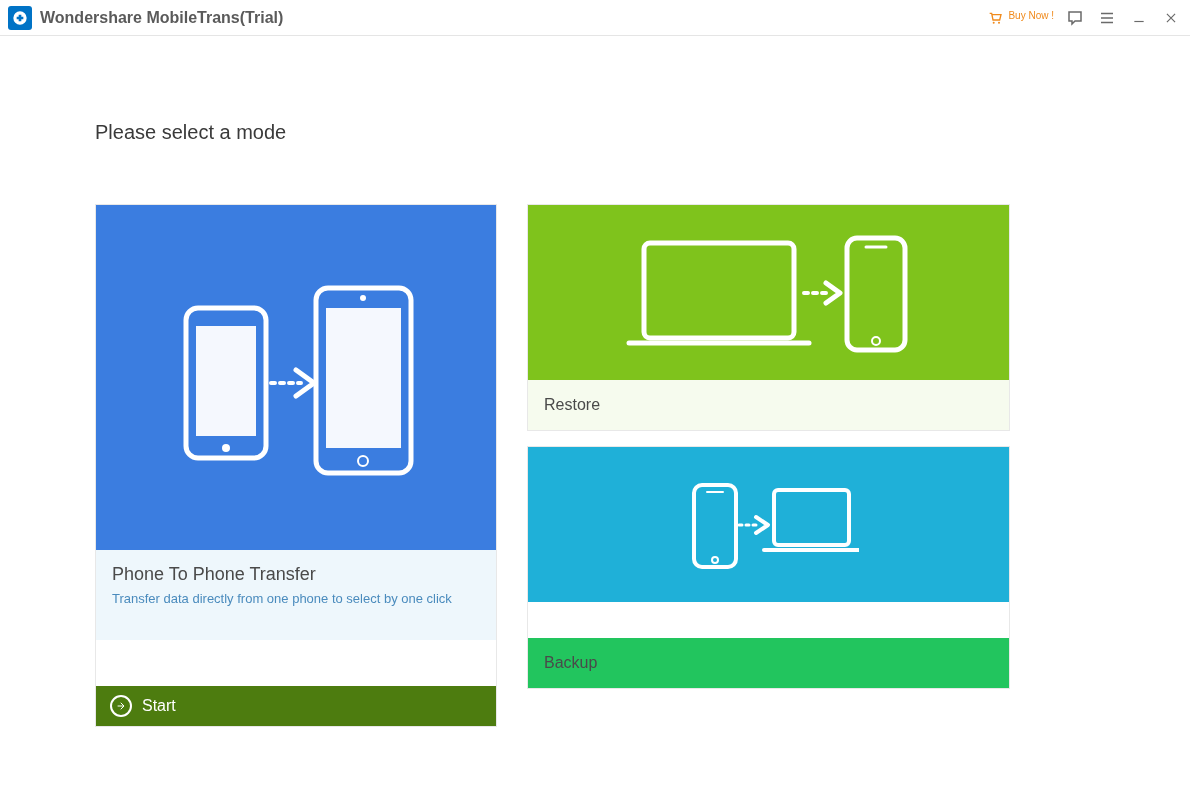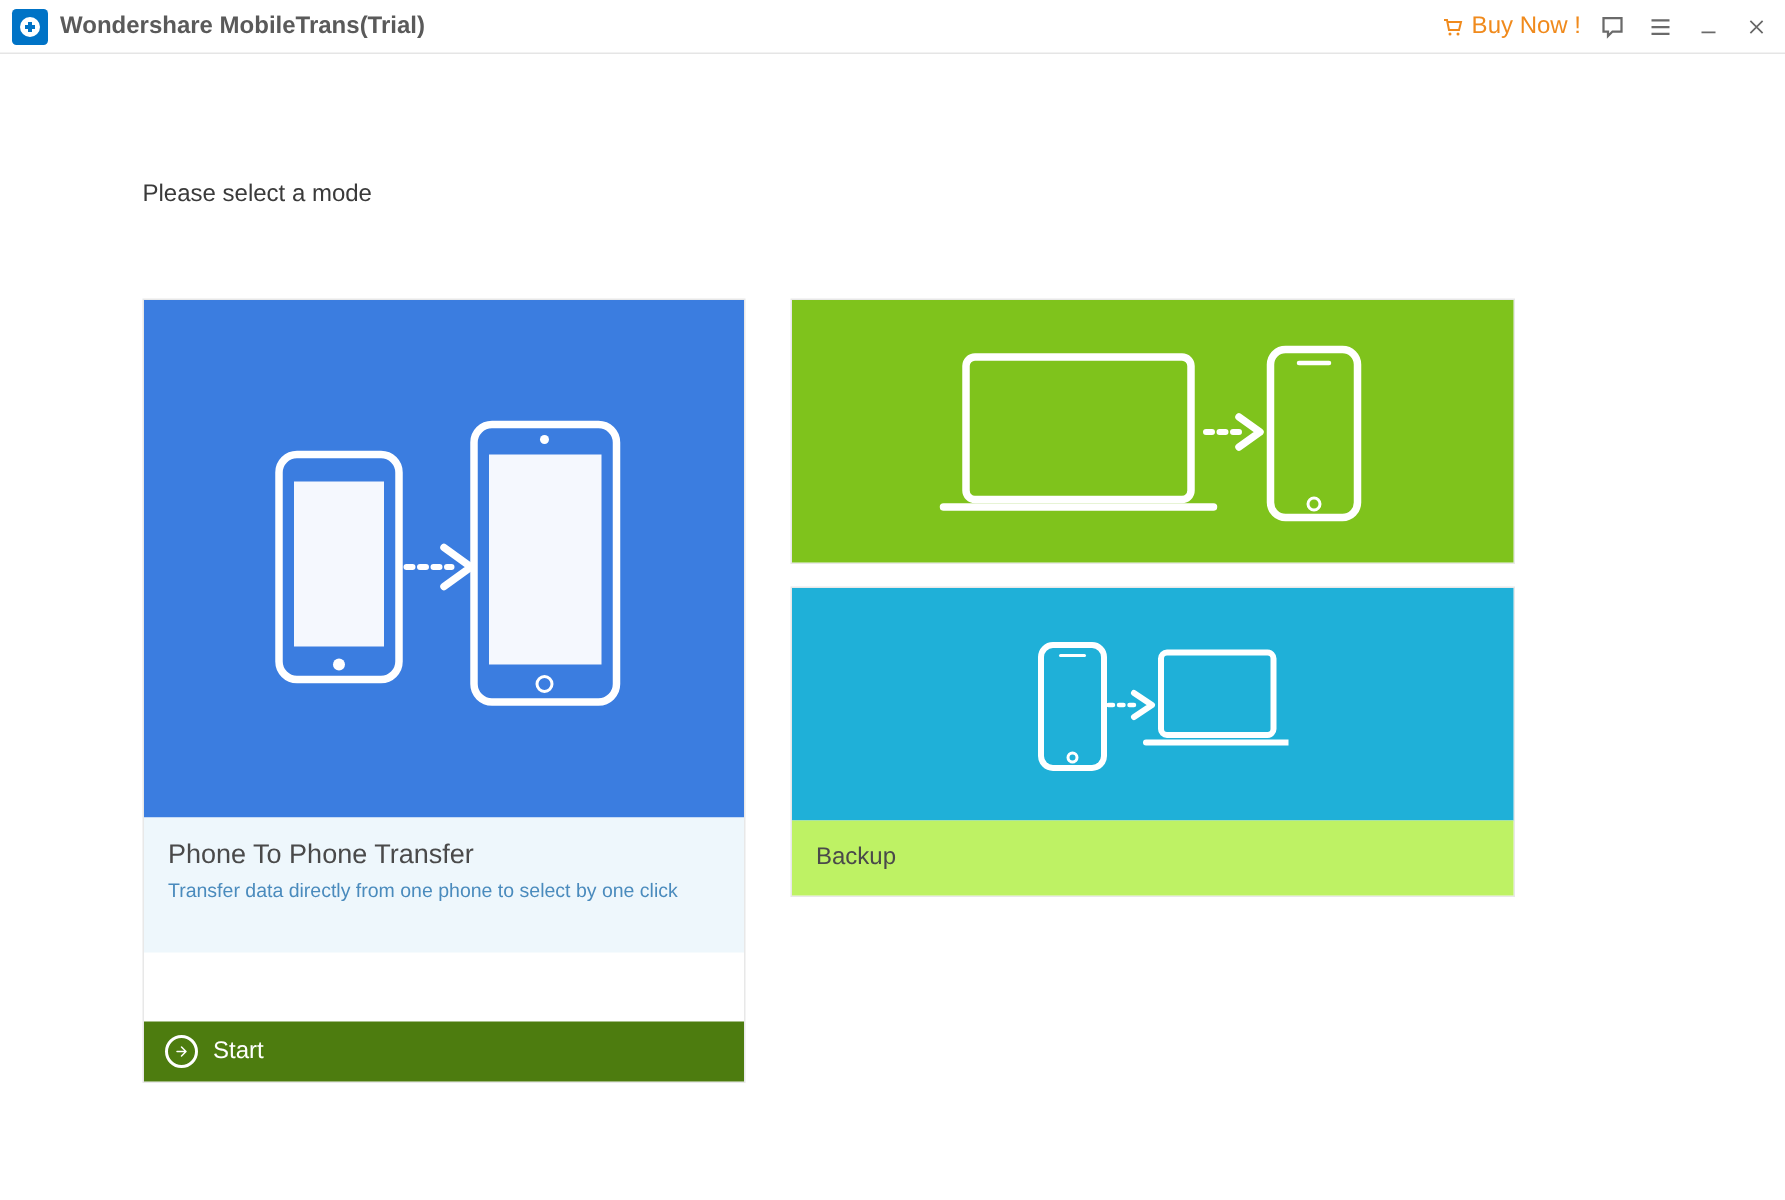--- a/index.html
+++ b/index.html
@@ -11,24 +11,24 @@
   height: 36px; display: flex; align-items: center; padding: 0 8px;
   border-bottom: 1px solid #e5e5e5;
 }
 .app-icon {
   width: 24px; height: 24px; background: #0073c6; border-radius: 3px;
   display: flex; align-items: center; justify-content: center; margin-right: 8px;
 }
 .app-icon svg { width: 16px; height: 16px; }
 .app-title { font-size: 16px; color: #5a5a5a; font-weight: 600; }
 .titlebar-right { margin-left: auto; display: flex; align-items: center; gap: 10px; }
-.buy-link { display: flex; align-items: center; gap: 5px; color: #f08a1c; font-size: 16px; cursor: pointer; }
+.buy-link { display: flex; gap: 5px; color: #f08a1c; font-size: 10px; cursor: pointer; }
 .tb-btn { width: 22px; height: 22px; display: flex; align-items: center; justify-content: center; cursor: pointer; color: #6a6a6a; }
 .content { padding: 85px 95px 0 95px; }
-.heading { font-size: 16px; color: #3a3a3a; font-weight: 400; margin-bottom: 60px; }
+.heading { font-size: 20px; color: #3a3a3a; font-weight: 400; margin-bottom: 60px; }
 .grid { display: flex; gap: 30px; }
 .col-left { width: 402px; }
 .col-right { width: 483px; display: flex; flex-direction: column; gap: 15px; }
 .tile { border: 1px solid #e8e8e8; cursor: pointer; }
 .tile-art { display: flex; align-items: center; justify-content: center; }
 
 .p2p .tile-art { height: 345px; background: #3b7de0; }
 .p2p .tile-body { background: #eef7fc; padding: 14px 16px 0 16px; height: 90px; }
 .p2p .tile-title { font-size: 18px; color: #4a4a4a; margin-bottom: 6px; }
 .p2p .tile-desc { font-size: 13px; color: #4a8bbd; }
@@ -41,21 +41,21 @@
   display: flex; align-items: center; justify-content: center;
 }
 
 .restore .tile-art { height: 175px; background: #7fc31c; }
 .restore .tile-body { background: #f6fbee; padding: 16px; }
 .restore .tile-title, .backup .tile-title, .erase .tile-title { font-size: 16px; color: #4a4a4a; }
 
 .row-bottom { display: flex; gap: 15px; }
 .backup, .erase { flex: 1; }
 .backup .tile-art { height: 155px; background: #1fb0d8; }
-.backup .tile-body { background: #bef264; padding: 16px; }
+.backup .tile-body { background: #22c55e; padding: 16px; margin-top: 36px; }
 .erase .tile-art { height: 155px; background: #ee7d1b; }
 .erase .tile-body { background: #fdf2e9; padding: 16px; }
 svg { display: block; }
 </style>
 </head>
 <body>
 
 <div class="titlebar">
   <div class="app-icon">
     <svg viewBox="0 0 24 24">
@@ -135,20 +135,23 @@
           <svg width="300" height="140" viewBox="0 0 300 140">
             <rect x="25" y="20" width="150" height="95" rx="6" fill="none" stroke="#fff" stroke-width="5"></rect>
             <line x1="10" y1="120" x2="190" y2="120" stroke="#fff" stroke-width="5" stroke-linecap="round"></line>
             <rect x="228" y="15" width="58" height="112" rx="10" fill="none" stroke="#fff" stroke-width="5"></rect>
             <circle cx="257" cy="118" r="4" fill="none" stroke="#fff" stroke-width="2"></circle>
             <line x1="247" y1="24" x2="267" y2="24" stroke="#fff" stroke-width="3" stroke-linecap="round"></line>
             <path d="M185 70 h25" stroke="#fff" stroke-width="4" stroke-dasharray="4 5" stroke-linecap="round"></path>
             <path d="M207 60 l14 10 -14 10" fill="none" stroke="#fff" stroke-width="5" stroke-linecap="round" stroke-linejoin="round"></path>
           </svg>
         </div>
+        <div class="tile-body">
+          <div class="tile-title">Restore</div>
+        </div>
       </div>
 
       <div class="row-bottom">
         <div class="tile backup">
           <div class="tile-art">
             <svg width="180" height="110" viewBox="0 0 180 110">
               <rect x="15" y="15" width="42" height="82" rx="8" fill="none" stroke="#fff" stroke-width="4"></rect>
               <circle cx="36" cy="90" r="3" fill="none" stroke="#fff" stroke-width="2"></circle>
               <line x1="28" y1="22" x2="44" y2="22" stroke="#fff" stroke-width="2" stroke-linecap="round"></line>
               <rect x="95" y="20" width="75" height="55" rx="4" fill="none" stroke="#fff" stroke-width="4"></rect>

